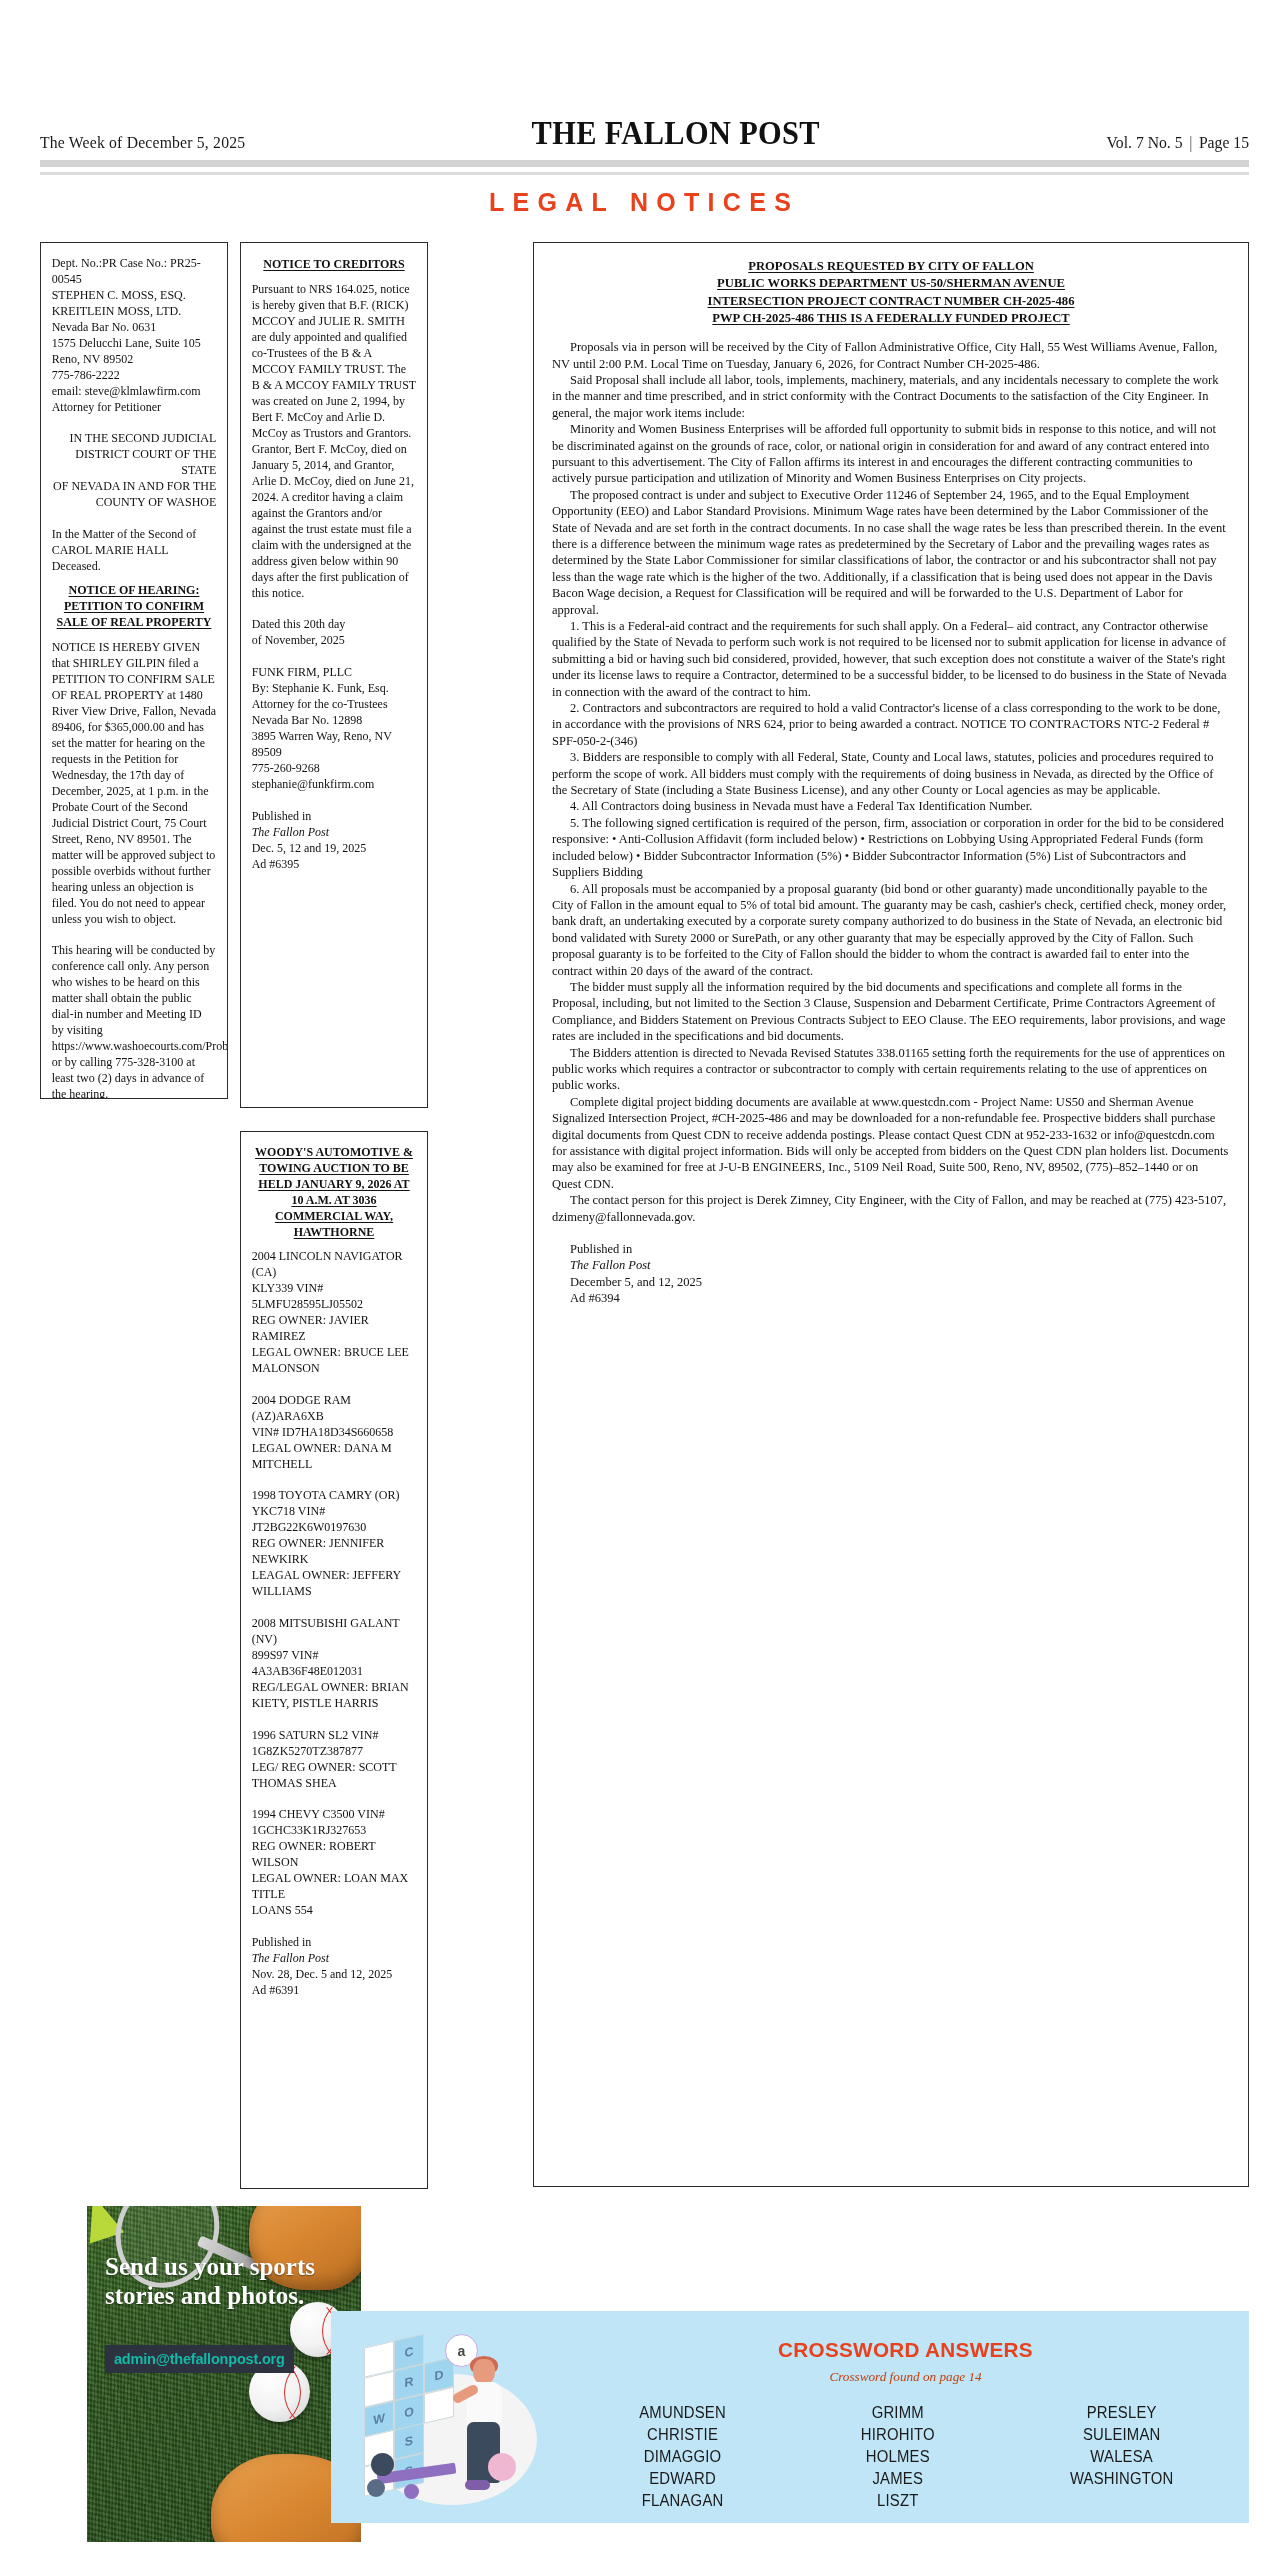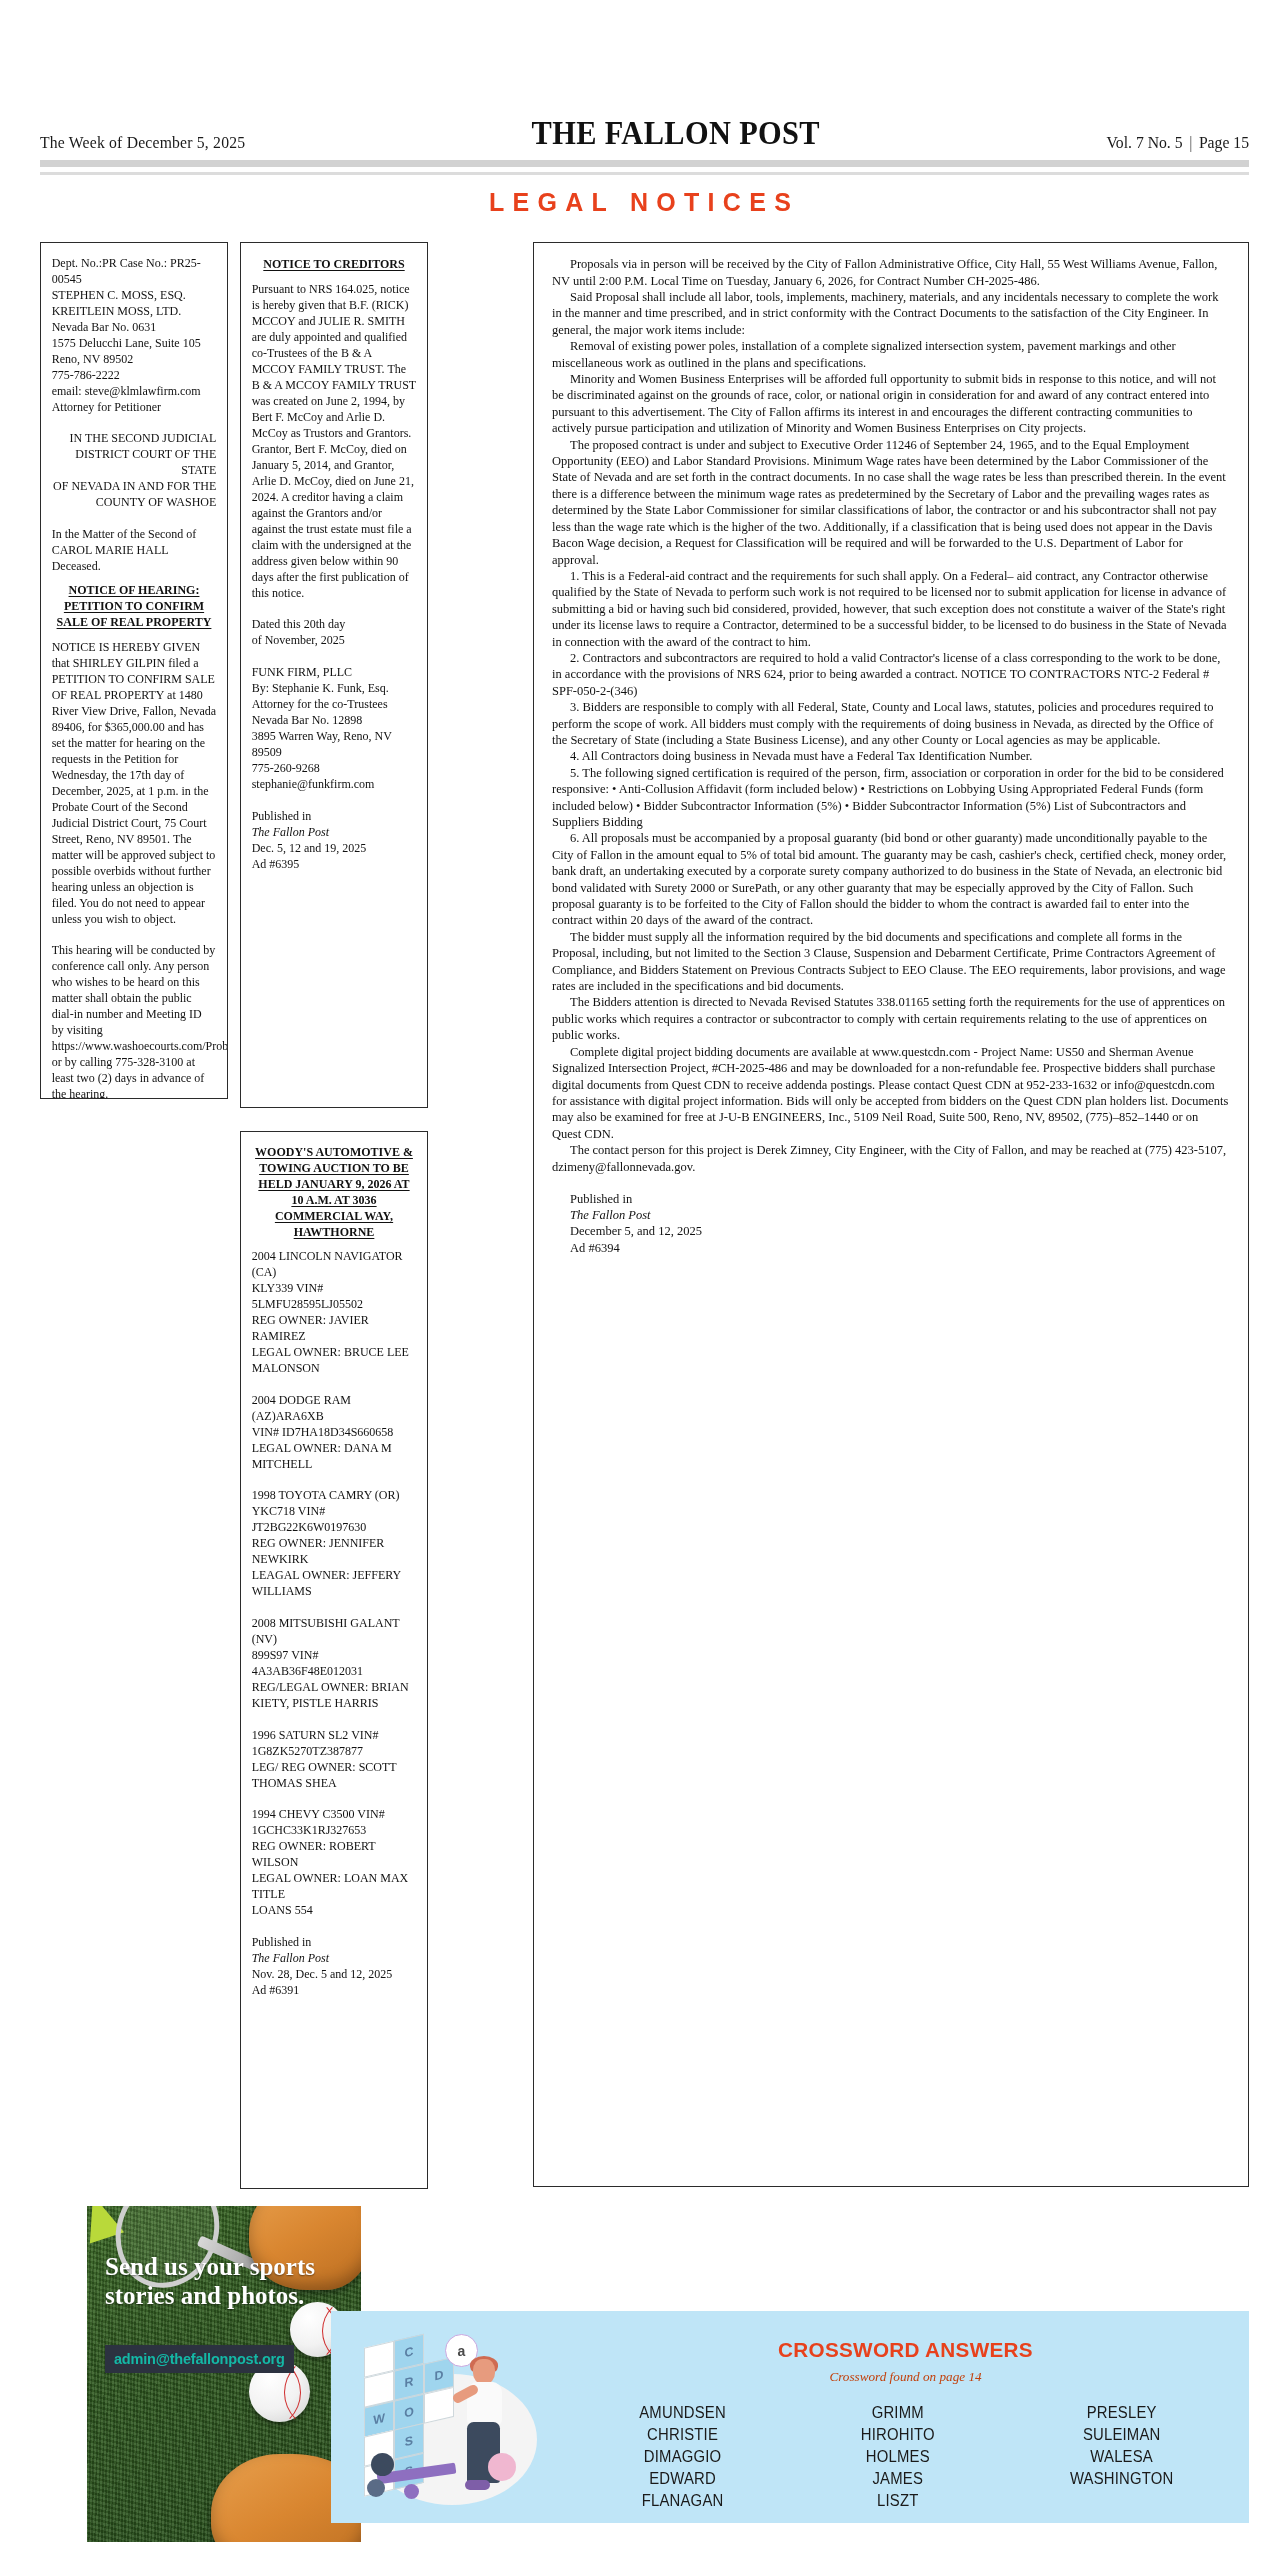--- a/index.html
+++ b/index.html
@@ -297,24 +297,29 @@
         <div class="p ital">The Fallon Post</div>
         <div class="p">Nov. 28, Dec. 5 and 12, 2025</div>
         <div class="p">Ad #6391</div>
       </div>
     </div>
   </div>
 
   <div class="box" id="box-col3">
     <div class="boxinner">
       <div class="col-txt">
+        <div class="hd hd-lg" id="c3-head">
+            <div>PROPOSALS REQUESTED BY CITY OF FALLON</div>
+            <div>PUBLIC WORKS DEPARTMENT US-50/SHERMAN AVENUE</div>
+            <div>INTERSECTION PROJECT CONTRACT NUMBER CH-2025-486</div>
+            <div>PWP CH-2025-486  THIS IS A FEDERALLY FUNDED PROJECT</div>
+          </div>
         <div id="c3-paras">
             <div class="p just ind">Proposals via in person will be received by the City of Fallon Administrative Office, City Hall, 55 West Williams Avenue, Fallon, NV until 2:00 P.M. Local Time on Tuesday, January 6, 2026, for Contract Number CH-2025-486.</div>
             <div class="p just ind">Said Proposal shall include all labor, tools, implements, machinery, materials, and any incidentals necessary to complete the work in the manner and time prescribed, and in strict conformity with the Contract Documents to the satisfaction of the City Engineer. In general, the major work items include:</div>
-            <div class="p just ind">Removal of existing power poles, installation of a complete signalized intersection system, pavement markings and other miscellaneous work as outlined in the plans and specifications.</div>
             <div class="p just ind">Minority and Women Business Enterprises will be afforded full opportunity to submit bids in response to this notice, and will not be discriminated against on the grounds of race, color, or national origin in consideration for and award of any contract entered into pursuant to this advertisement. The City of Fallon affirms its interest in and encourages the different contracting communities to actively pursue participation and utilization of Minority and Women Business Enterprises on City projects.</div>
             <div class="p just ind">The proposed contract is under and subject to Executive Order 11246 of September 24, 1965, and to the Equal Employment Opportunity (EEO) and Labor Standard Provisions. Minimum Wage rates have been determined by the Labor Commissioner of the State of Nevada and are set forth in the contract documents. In no case shall the wage rates be less than prescribed therein. In the event there is a difference between the minimum wage rates as predetermined by the Secretary of Labor and the prevailing wages rates as determined by the State Labor Commissioner for similar classifications of labor, the contractor or and his subcontractor shall not pay less than the wage rate which is the higher of the two. Additionally, if a classification that is being used does not appear in the Davis Bacon Wage decision, a Request for Classification will be required and will be forwarded to the U.S. Department of Labor for approval.</div>
             <div class="p just ind">1. This is a Federal-aid contract and the requirements for such shall apply. On a Federal– aid contract, any Contractor otherwise qualified by the State of Nevada to perform such work is not required to be licensed nor to submit application for license in advance of submitting a bid or having such bid considered, provided, however, that such exception does not constitute a waiver of the State's right under its license laws to require a Contractor, determined to be a successful bidder, to be licensed to do business in the State of Nevada in connection with the award of the contract to him.</div>
             <div class="p just ind">2. Contractors and subcontractors are required to hold a valid Contractor's license of a class corresponding to the work to be done, in accordance with the provisions of NRS 624, prior to being awarded a contract. NOTICE TO CONTRACTORS NTC-2 Federal # SPF-050-2-(346)</div>
             <div class="p just ind">3. Bidders are responsible to comply with all Federal, State, County and Local laws, statutes, policies and procedures required to perform the scope of work. All bidders must comply with the requirements of doing business in Nevada, as directed by the Office of the Secretary of State (including a State Business License), and any other County or Local agencies as may be applicable.</div>
             <div class="p just ind">4. All Contractors doing business in Nevada must have a Federal Tax Identification Number.</div>
             <div class="p just ind">5. The following signed certification is required of the person, firm, association or corporation in order for the bid to be considered responsive: • Anti-Collusion Affidavit (form included below) • Restrictions on Lobbying Using Appropriated Federal Funds (form included below) • Bidder Subcontractor Information (5%) • Bidder Subcontractor Information (5%) List of Subcontractors and Suppliers Bidding</div>
             <div class="p just ind">6. All proposals must be accompanied by a proposal guaranty (bid bond or other guaranty) made unconditionally payable to the City of Fallon in the amount equal to 5% of total bid amount. The guaranty may be cash, cashier's check, certified check, money order, bank draft, an undertaking executed by a corporate surety company authorized to do business in the State of Nevada, an electronic bid bond validated with Surety 2000 or SurePath, or any other guaranty that may be especially approved by the City of Fallon. Such proposal guaranty is to be forfeited to the City of Fallon should the bidder to whom the contract is awarded fail to enter into the contract within 20 days of the award of the contract.</div>
             <div class="p just ind">The bidder must supply all the information required by the bid documents and specifications and complete all forms in the Proposal, including, but not limited to the Section 3 Clause, Suspension and Debarment Certificate, Prime Contractors Agreement of Compliance, and Bidders Statement on Previous Contracts Subject to EEO Clause. The EEO requirements, labor provisions, and wage rates are included in the specifications and bid documents.</div>
             <div class="p just ind">The Bidders attention is directed to Nevada Revised Statutes 338.01165 setting forth the requirements for the use of apprentices on public works which requires a contractor or subcontractor to comply with certain requirements relating to the use of apprentices on public works.</div>

